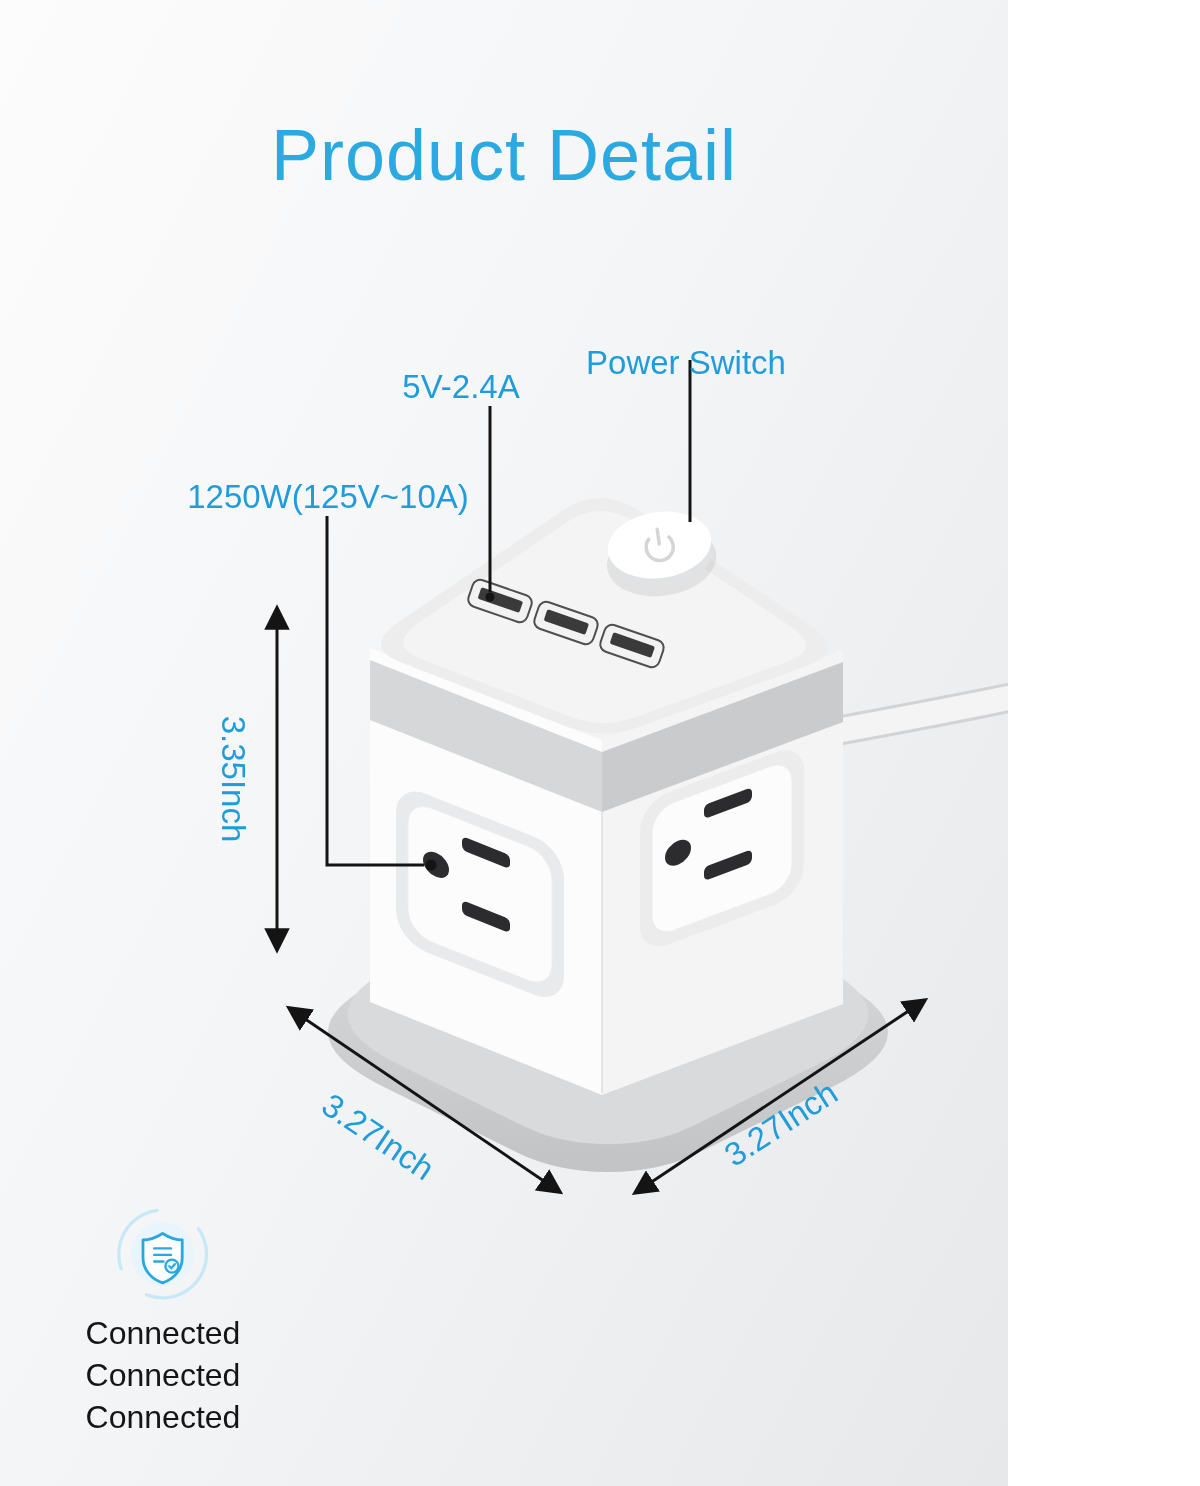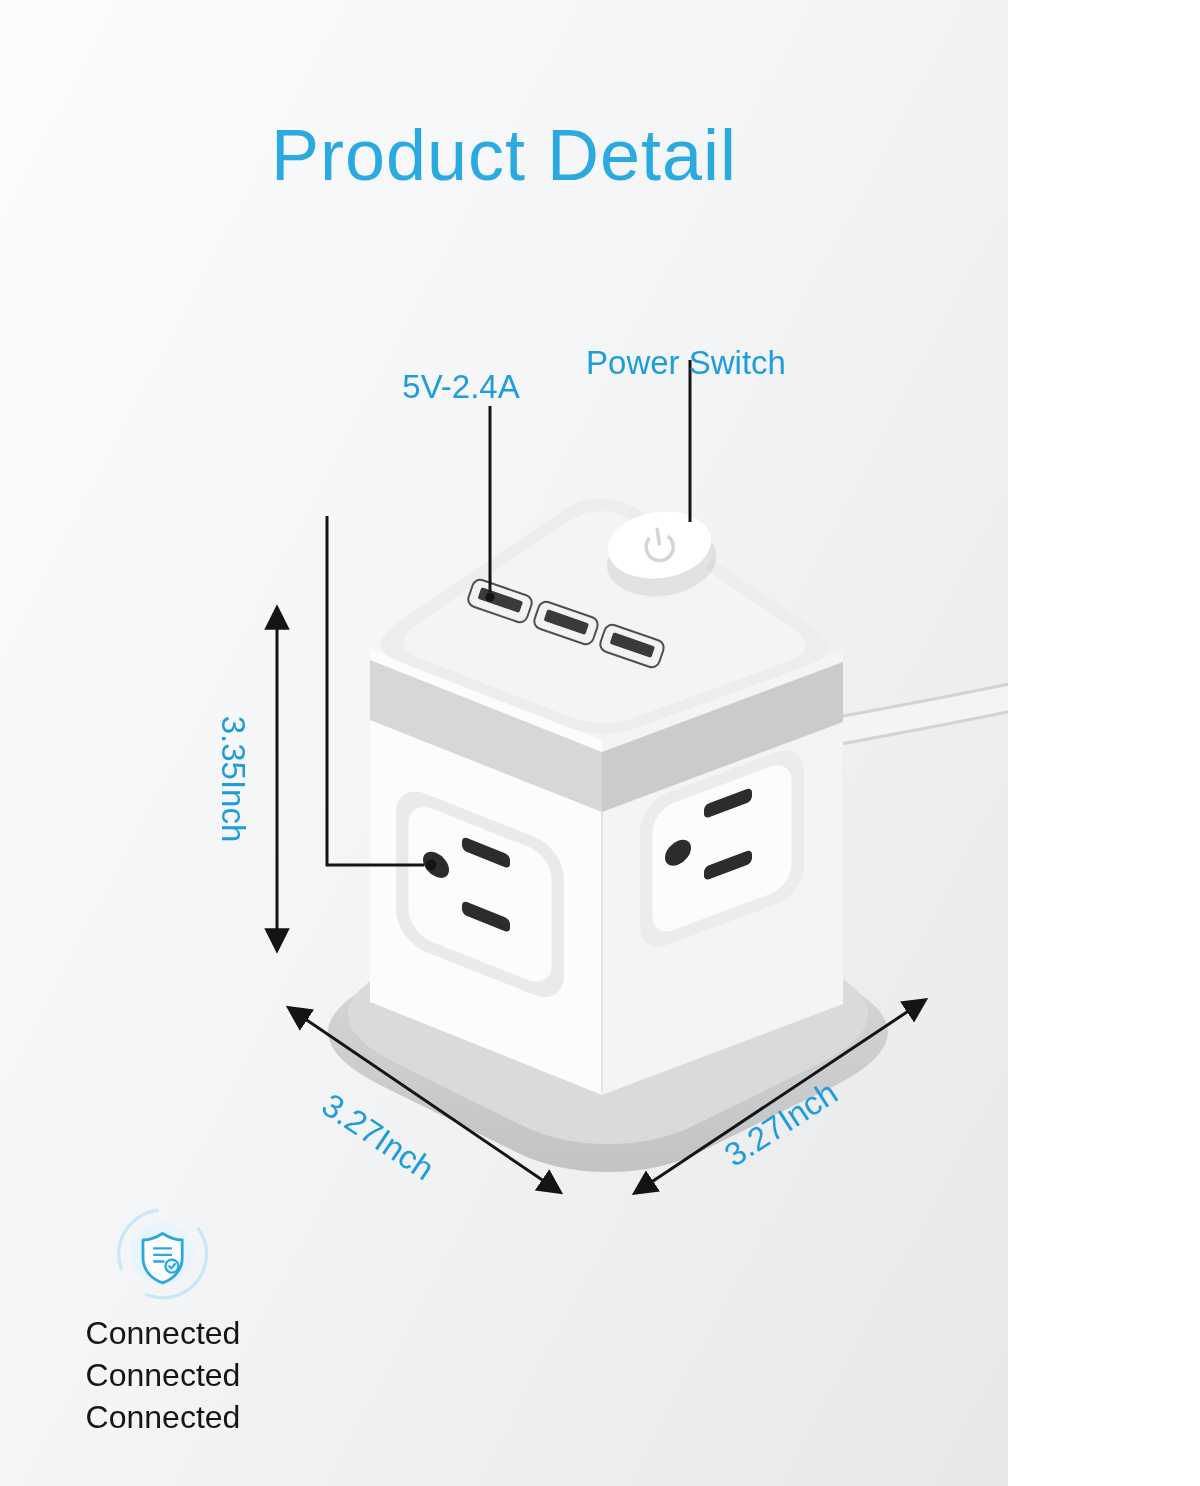--- a/index.html
+++ b/index.html
@@ -122,20 +122,21 @@
 
     <g stroke="#141414" stroke-width="3" fill="none">
       <line x1="277" y1="608" x2="277" y2="950" marker-start="url(#ah)" marker-end="url(#ah)"></line>
       <line x1="289" y1="1008" x2="560" y2="1192" marker-start="url(#ah)" marker-end="url(#ah)"></line>
       <line x1="635" y1="1193" x2="925" y2="1000" marker-start="url(#ah)" marker-end="url(#ah)"></line>
     </g>
   </svg>
 
   <div class="callout" style="left:686px;top:336px;margin-top:27px;">Power Switch</div>
   <div class="callout" style="left:461px;top:387px;">5V-2.4A</div>
+  <div class="callout" style="left:328px;top:497px;">1250W(125V~10A)</div>
   <div class="callout dim-v" style="left:233px;top:779px;">3.35Inch</div>
   <div class="callout dim-bl" style="left:378px;top:1137px;">3.27Inch</div>
   <div class="callout dim-br" style="left:781px;top:1124px;">3.27Inch</div>
   <div class="callout cordlen" style="left:1056px;top:1022px;">5 FT</div>
 
   <div class="warranty">
     <svg class="badge" width="112" height="112" viewBox="-60 -60 120 120">
       <circle r="47" fill="none" stroke="#c9e8f7" stroke-width="3.5" stroke-linecap="round" stroke-dasharray="120 40 84 51" transform="rotate(-35)"></circle>
       <circle r="34" fill="#e9f5fc"></circle>
       <g>

